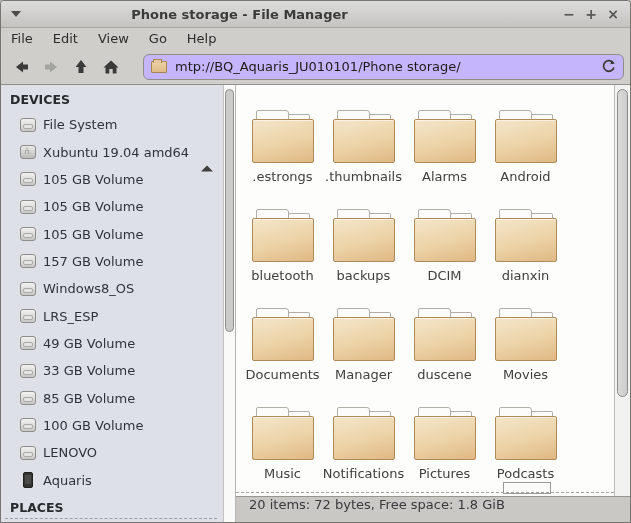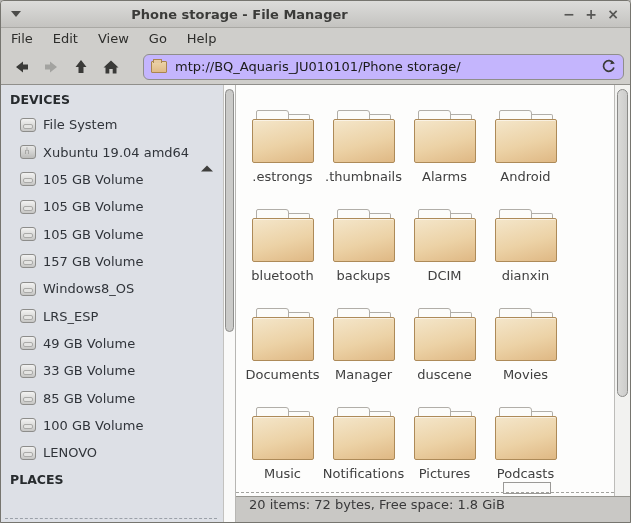--- a/index.html
+++ b/index.html
@@ -239,20 +239,25 @@
             <span class="sb-label">100 GB Volume</span>
 
           </div>
 
           <div class="sb-row">
             <span class="sb-icon drive-harddisk"></span>
             <span class="sb-label">LENOVO</span>
 
           </div>
 
+          <div class="sb-row">
+            <span class="sb-icon phone"></span>
+            <span class="sb-label">Aquaris</span>
+
+          </div>
 
       </div>
       <div class="sidebar-header places">PLACES</div>
       <div class="sidebar-bottom-dash"></div>
     </div>
 
     <div class="sidebar-scrollbar">
       <div class="thumb"></div>
     </div>
 

